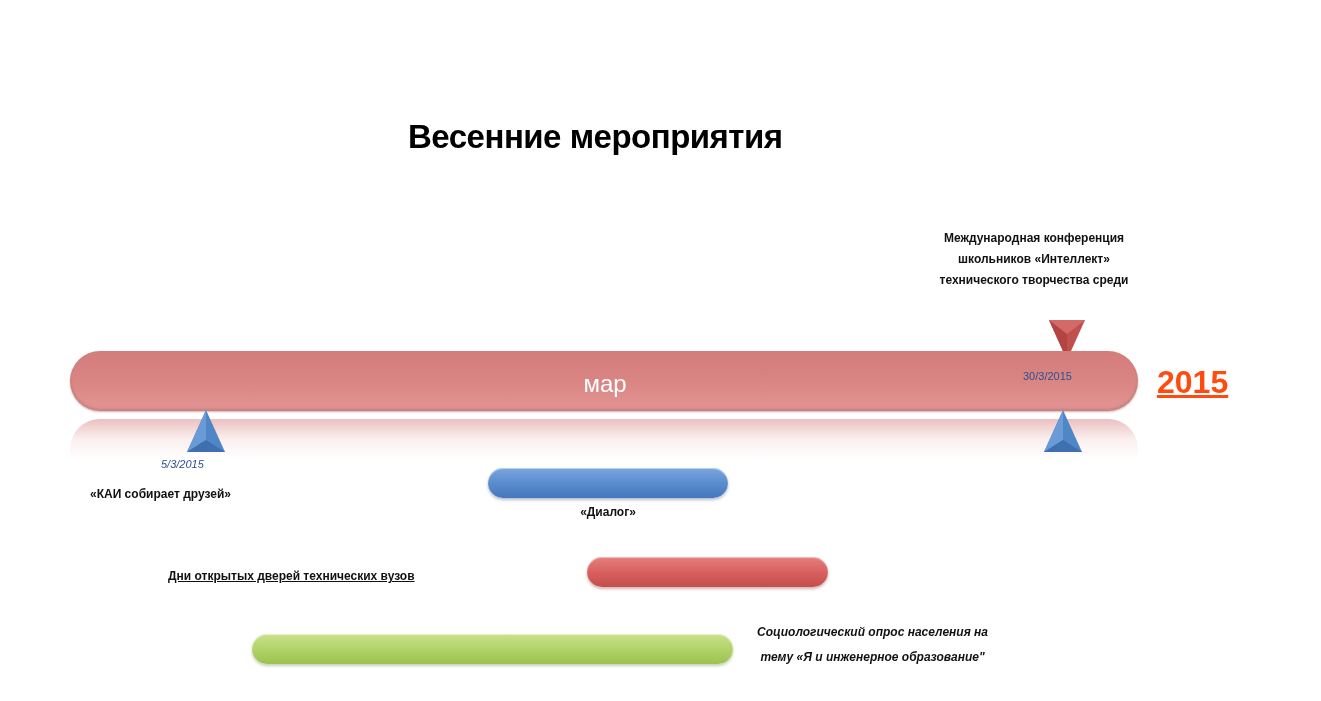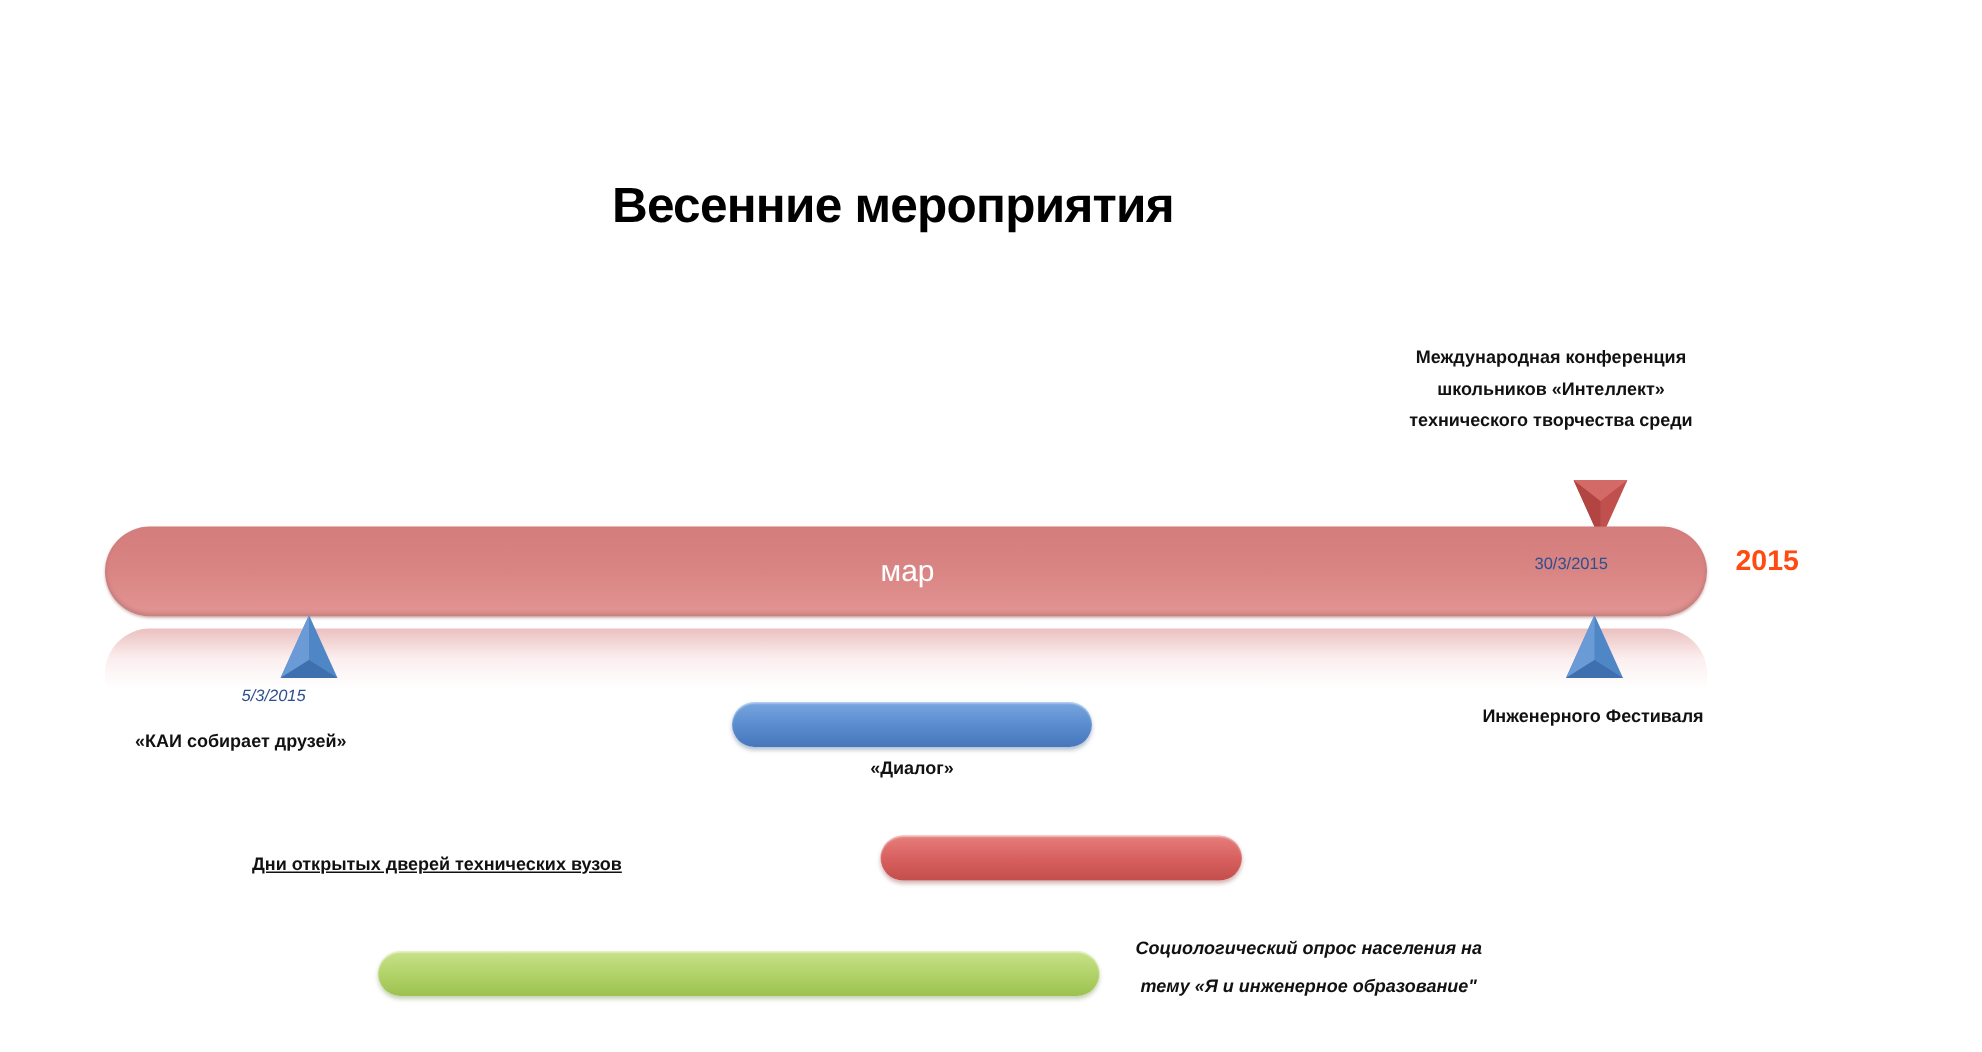--- a/index.html
+++ b/index.html
@@ -18,24 +18,24 @@
     background: linear-gradient(to bottom, #d37d7c 0%, #d98584 50%, #e39593 100%);
     box-shadow: inset 0 -2px 3px rgba(0,0,0,0.15), 0 1px 2px rgba(120,40,40,0.35);
   }
   .timeline-reflection {
     left: 70px; top: 419px; width: 1068px; height: 40px;
     border-radius: 30px 30px 0 0;
     background: linear-gradient(to bottom, rgba(220,140,140,0.55) 0%, rgba(240,190,190,0.25) 50%, rgba(255,255,255,0) 100%);
   }
   .month-label {
     left: 560px; top: 370px; width: 90px; text-align: center;
-    font-size: 20px; color: #ffffff;
+    font-size: 24px; color: #ffffff;
   }
   .year-label {
-    left: 1157px; top: 364px; font-size: 19px; font-weight: bold; color: #ff4a10;
+    left: 1157px; top: 364px; font-size: 32px; font-weight: bold; color: #ff4a10; text-decoration: underline;
   }
   .date-label { font-size: 11px; color: #2f4f8f; white-space: nowrap; }
   .event-label {
     font-size: 12px; font-weight: bold; color: #111; text-align: center;
     line-height: 21px; white-space: nowrap;
   }
   .pill { border-radius: 16px; height: 30px; }
   .pill-blue {
     background: linear-gradient(to bottom, #7aa6e0 0%, #5a8ccf 50%, #4677bc 100%);
     box-shadow: 0 2px 3px rgba(40,70,120,0.35), inset 0 1px 1px rgba(255,255,255,0.5);
@@ -81,21 +81,20 @@
 <div class="abs date-label" style="left:161px; top:458px;font-style:italic;">5/3/2015</div>
 <div class="abs event-label" style="left:90px; top:484px;">«КАИ собирает друзей»</div>
 
 <svg class="abs" style="left:1044px; top:410px;" width="38" height="44" viewBox="0 0 38 44">
   <polygon points="19,0 38,42 0,42" fill="#4f86c6"></polygon>
   <polygon points="19,0 19,30 0,42" fill="#6a9bd6"></polygon>
   <polygon points="19,30 38,42 0,42" fill="#3e6fae"></polygon>
 </svg>
 
 <div class="abs event-label" style="left:912px; top:467px; width:300px;">
-  <div>Инженерного Фестиваля</div>
 </div>
 
 <div class="abs pill pill-blue" style="left:488px; top:468px; width:240px;"></div>
 <div class="abs event-label" style="left:488px; top:502px; width:240px;">«Диалог»</div>
 
 <div class="abs event-label" style="left:168px; top:566px;text-decoration:underline;">Дни открытых дверей технических вузов</div>
 <div class="abs pill pill-red" style="left:587px; top:557px; width:241px;"></div>
 
 <div class="abs pill pill-green" style="left:252px; top:634px; width:481px;"></div>
 <div class="abs event-label" style="left:757px; top:620px; text-align:center; line-height:25px;font-style:italic;">

